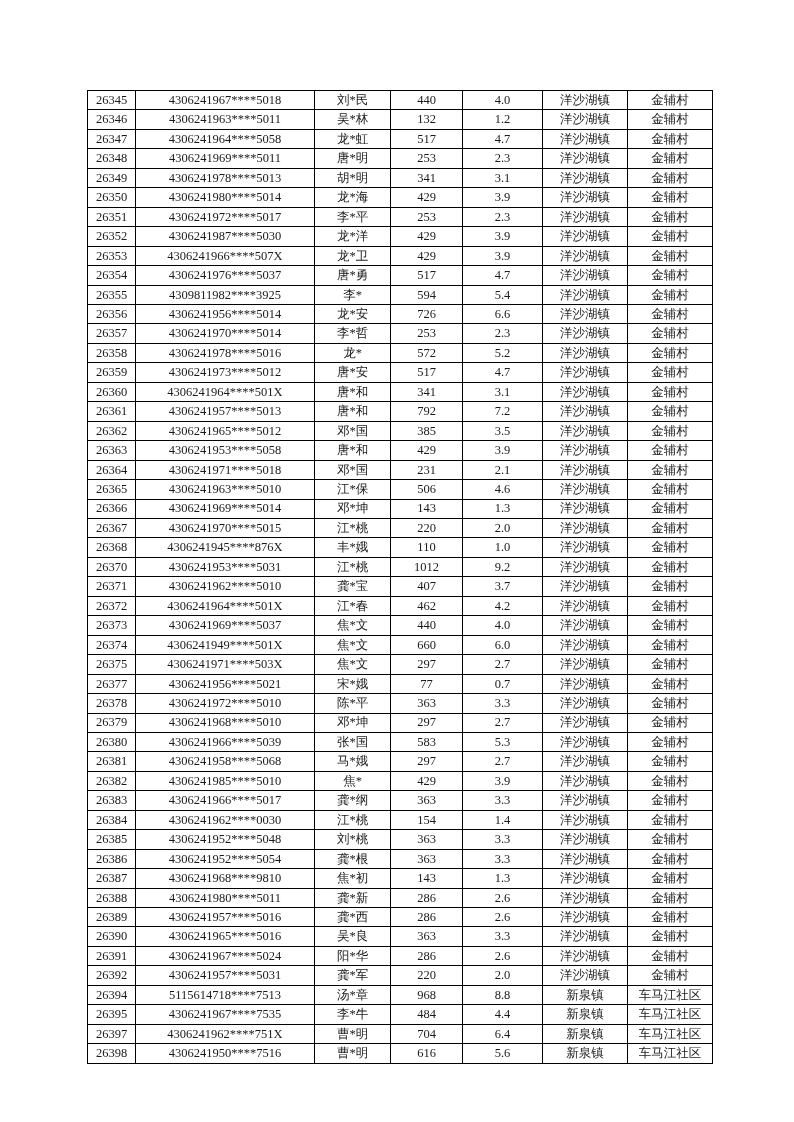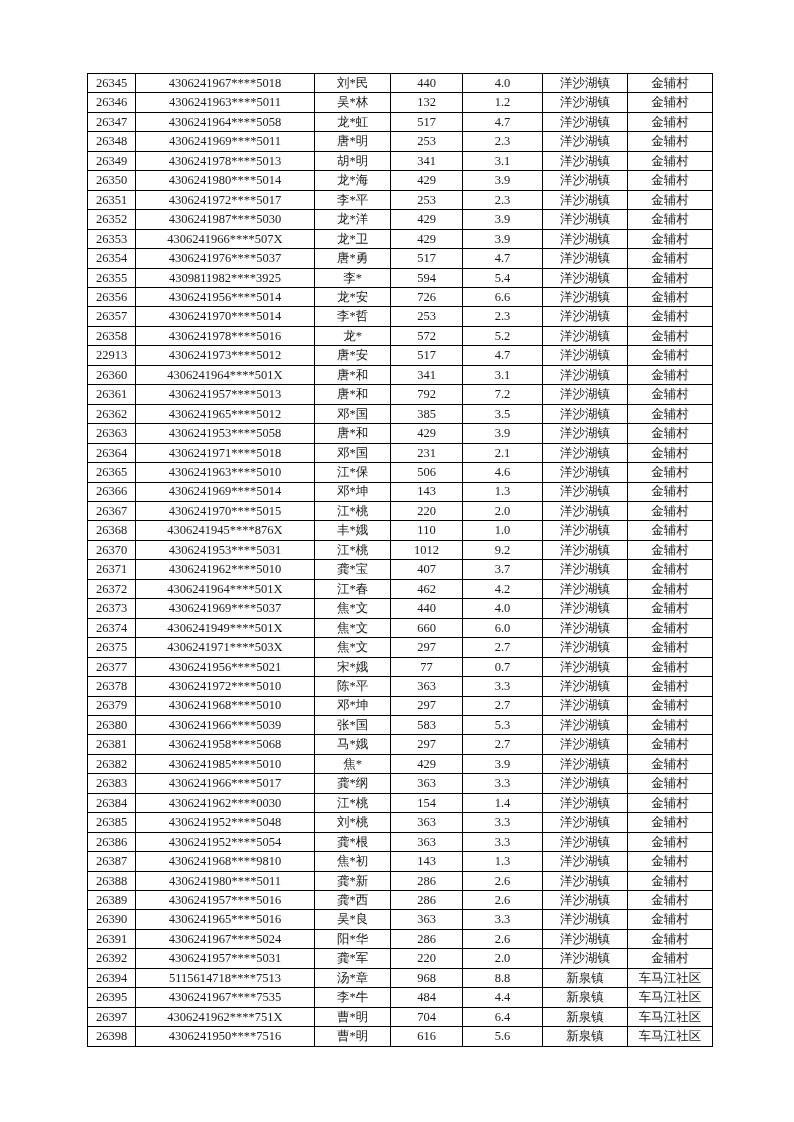--- a/index.html
+++ b/index.html
@@ -15,21 +15,21 @@
   .page {
     position: relative;
     width: 794px;
     height: 1122px;
     background: #ffffff;
     overflow: hidden;
   }
   table.records {
     position: absolute;
     left: 87px;
-    top: 73px;
+    top: 90px;
     width: 625px;
     height: 974px;
     border-collapse: collapse;
     table-layout: fixed;
   }
   table.records td {
     border: 1px solid #000000;
     font-size: 12.5px;
     line-height: 1;
     padding: 0;
@@ -176,21 +176,21 @@
         <tr>
           <td>26358</td>
           <td>4306241978****5016</td>
           <td>龙*</td>
           <td>572</td>
           <td>5.2</td>
           <td>洋沙湖镇</td>
           <td>金辅村</td>
         </tr>
         <tr>
-          <td>22913</td>
+          <td>26359</td>
           <td>4306241973****5012</td>
           <td>唐*安</td>
           <td>517</td>
           <td>4.7</td>
           <td>洋沙湖镇</td>
           <td>金辅村</td>
         </tr>
         <tr>
           <td>26360</td>
           <td>4306241964****501X</td>

